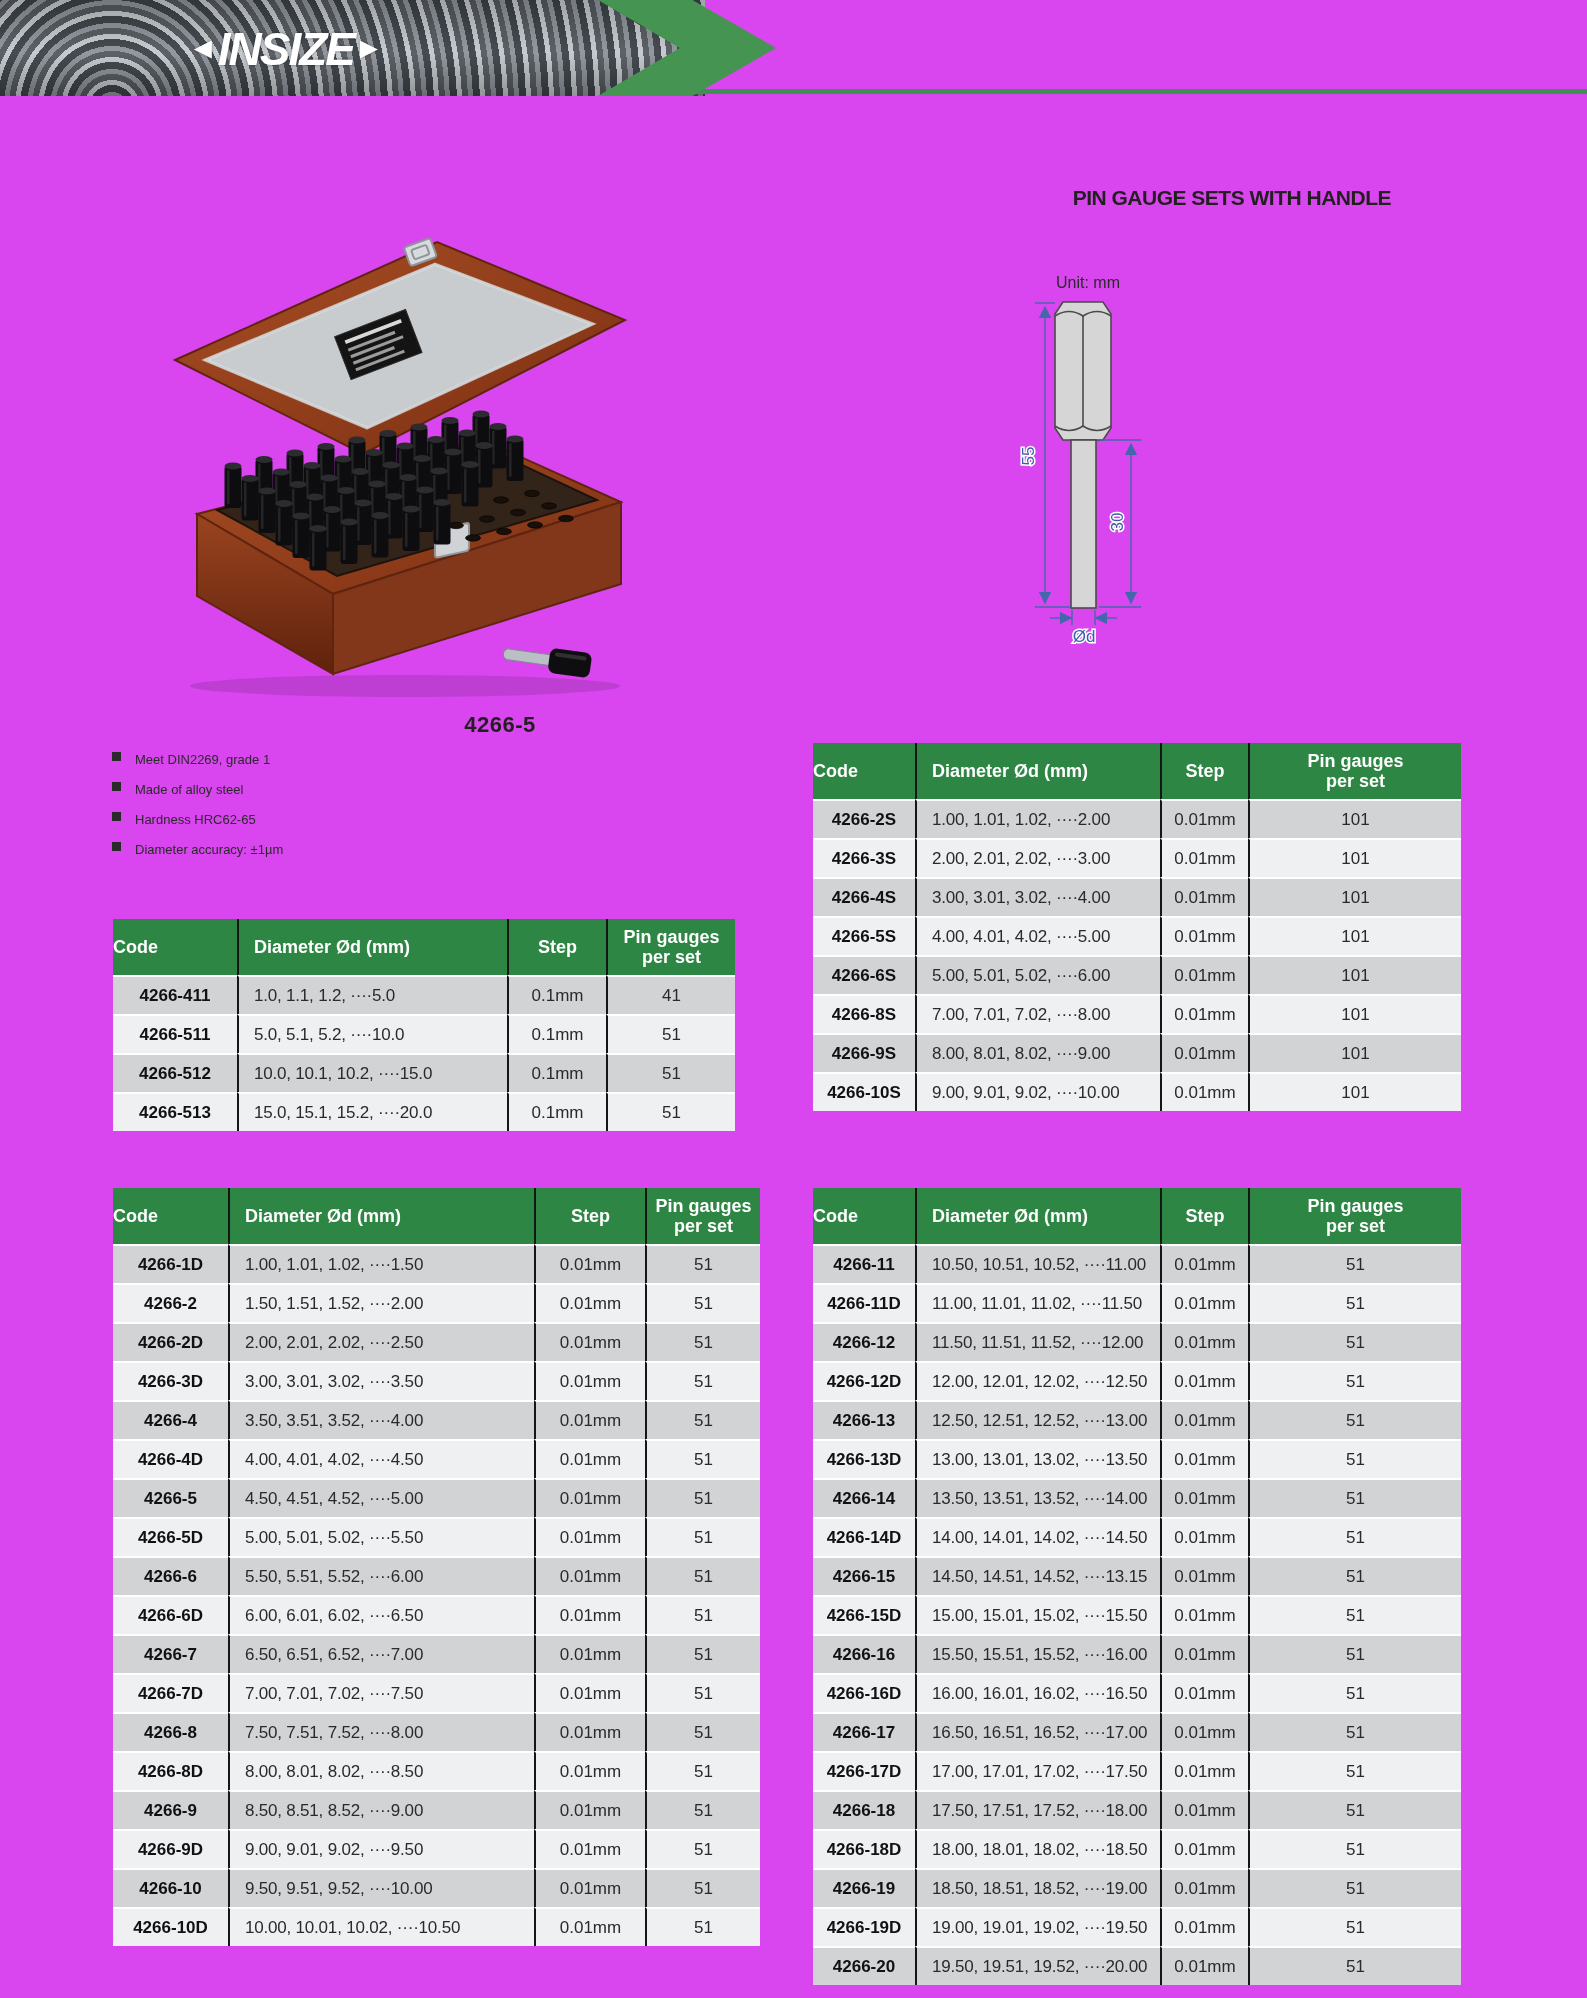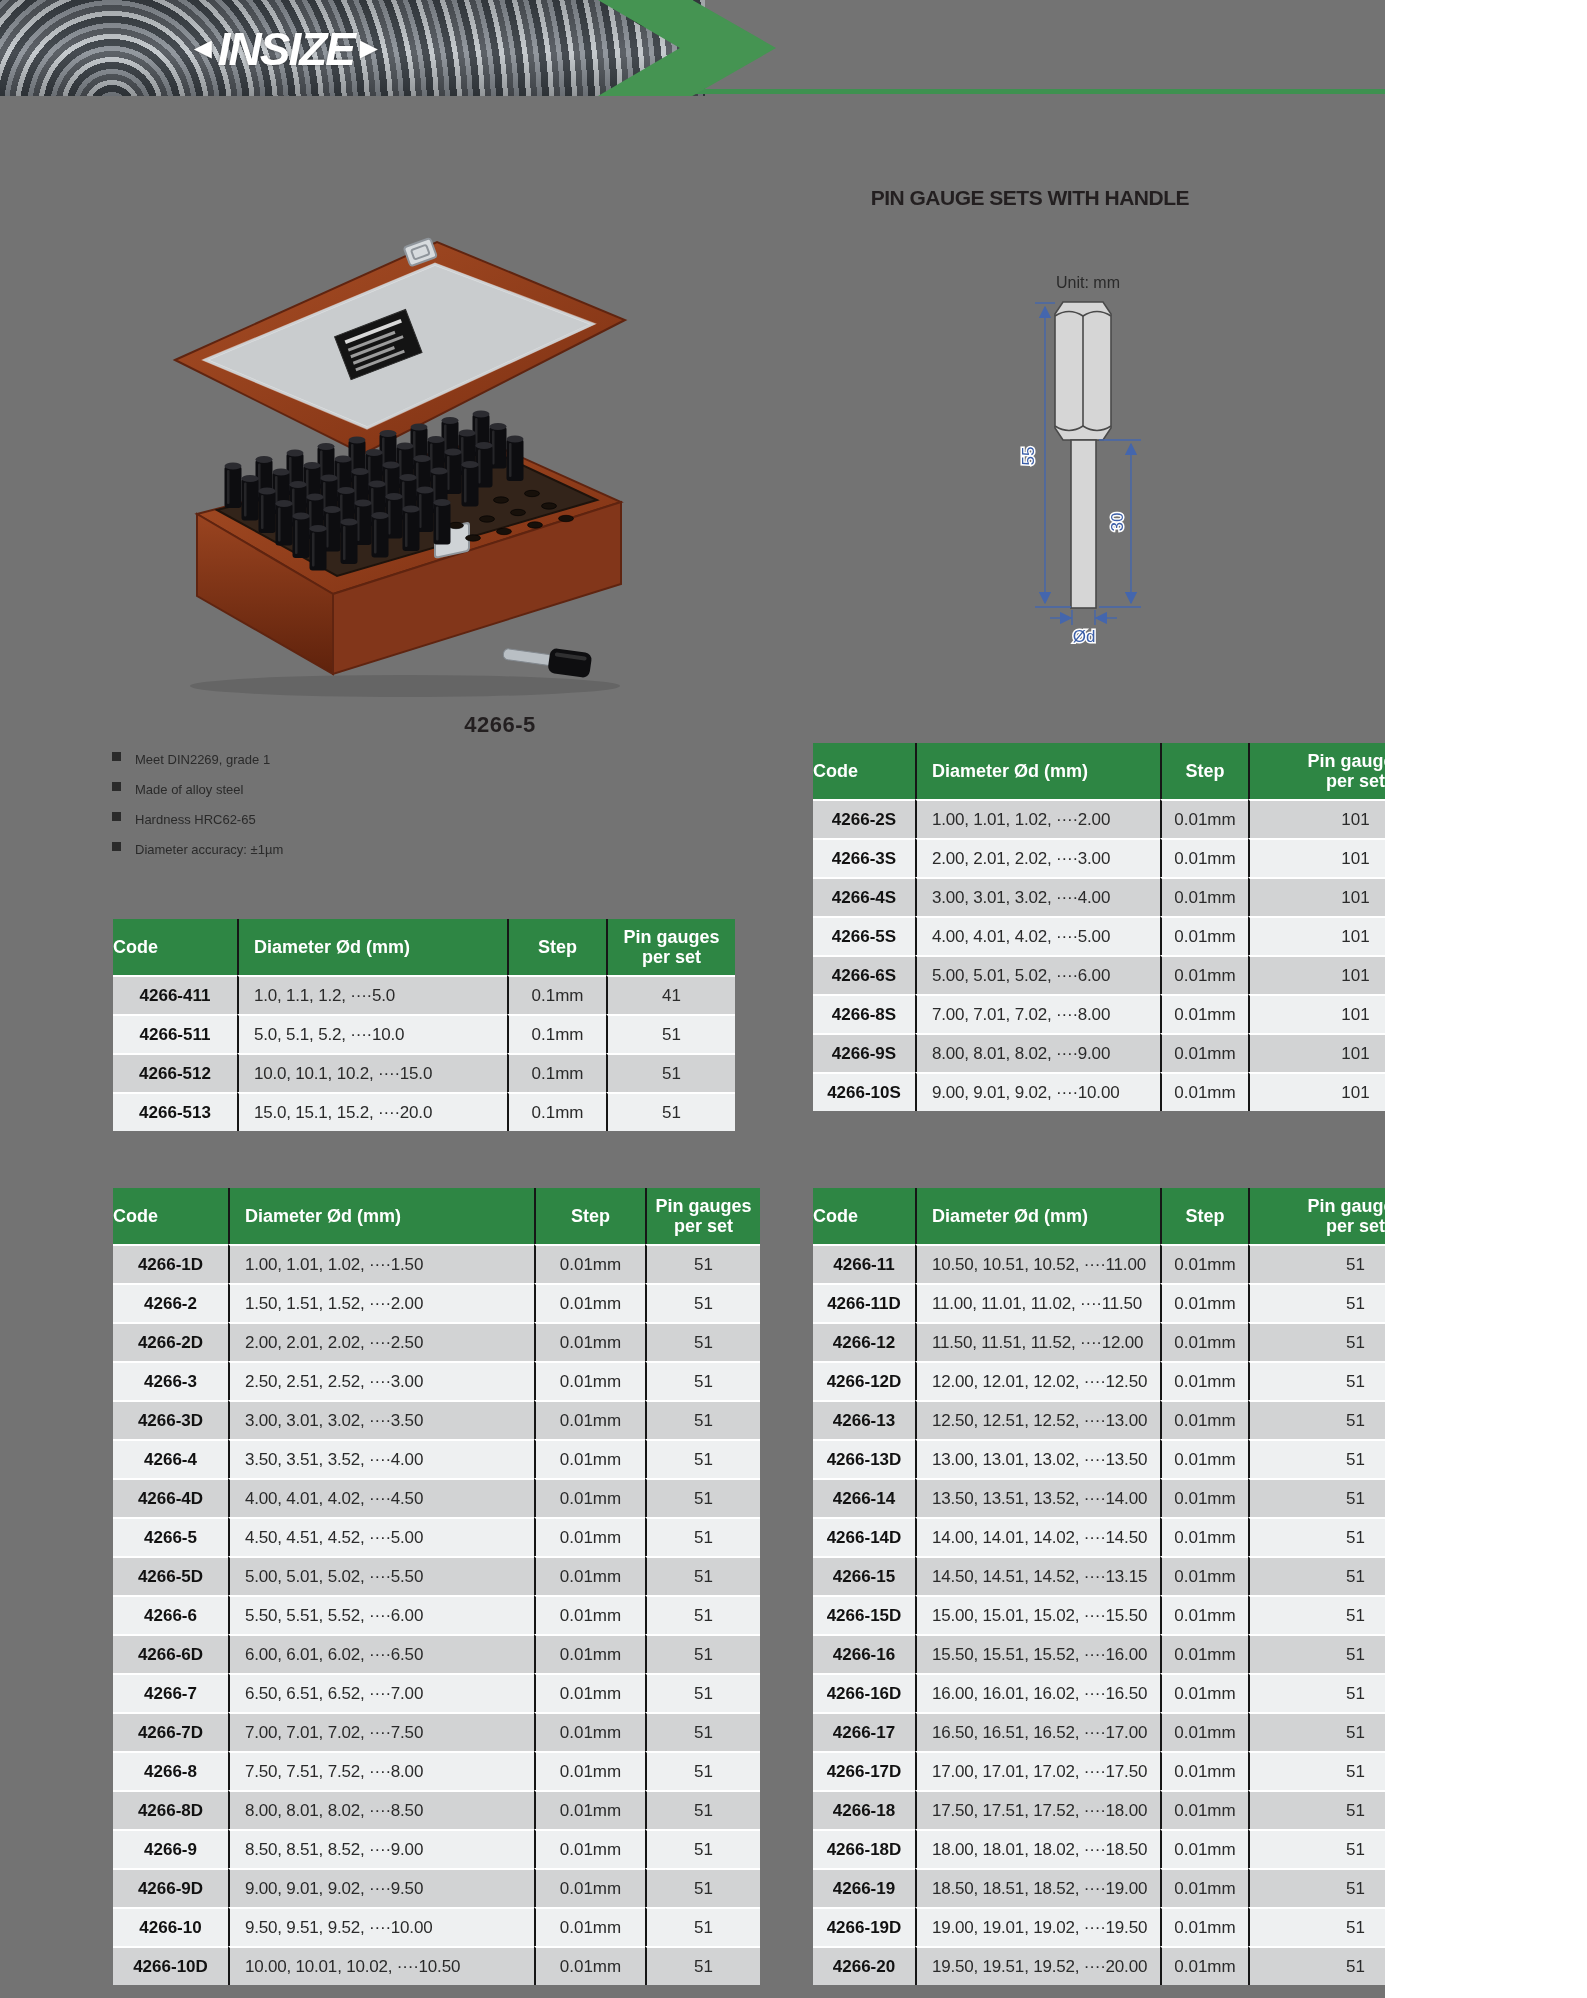--- a/index.html
+++ b/index.html
@@ -1,16 +1,16 @@
 <!DOCTYPE html>
 <html><head>
 <meta charset="utf-8">
 <style>
   html,body{margin:0;padding:0;background:#fff;}
-  .page{position:relative;width:1385px;height:1998px;background:#737373;overflow:hidden;
+  .page{position:relative;width:1587px;height:1998px;background:#d946ef;overflow:hidden;
         font-family:"Liberation Sans",sans-serif;color:#231f20;}
 
   
   .hero{position:absolute;left:0;top:0;width:1587px;height:96px;}
   .hero-photo{position:absolute;left:0;top:0;width:705px;height:96px;overflow:hidden;
     background:
       radial-gradient(circle at 655px -6px, rgba(10,12,14,.9) 0 34px, rgba(10,12,14,0) 35px),
       repeating-radial-gradient(circle at 112px 108px, #c3c8cc 0 5px, #54595f 5px 11px, #8d939a 11px 16px, #3c4248 16px 23px),
       repeating-radial-gradient(circle at 470px 150px, #c9cdd1 0 9px, #565d64 9px 18px, #99a0a6 18px 27px, #3f454c 27px 37px),
       linear-gradient(100deg,#23262a 0%,#5a6167 45%,#2e3237 100%);}
@@ -469,26 +469,20 @@
           <td class="c2">0.01mm</td>
           <td class="c3">51</td>
         </tr>
         <tr>
           <td class="c0">4266-2D</td>
           <td class="c1">2.00, 2.01, 2.02, ····2.50</td>
           <td class="c2">0.01mm</td>
           <td class="c3">51</td>
         </tr>
         <tr>
-          <td class="c0">4266-3</td>
-          <td class="c1">2.50, 2.51, 2.52, ····3.00</td>
-          <td class="c2">0.01mm</td>
-          <td class="c3">51</td>
-        </tr>
-        <tr>
           <td class="c0">4266-3D</td>
           <td class="c1">3.00, 3.01, 3.02, ····3.50</td>
           <td class="c2">0.01mm</td>
           <td class="c3">51</td>
         </tr>
         <tr>
           <td class="c0">4266-4</td>
           <td class="c1">3.50, 3.51, 3.52, ····4.00</td>
           <td class="c2">0.01mm</td>
           <td class="c3">51</td>

